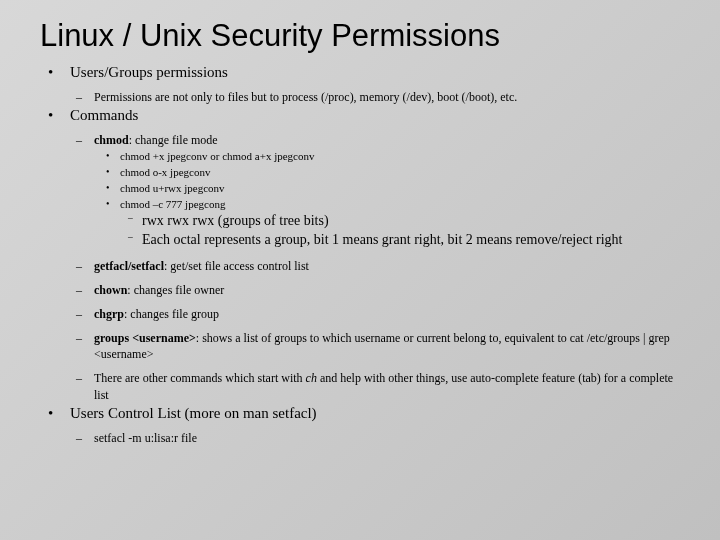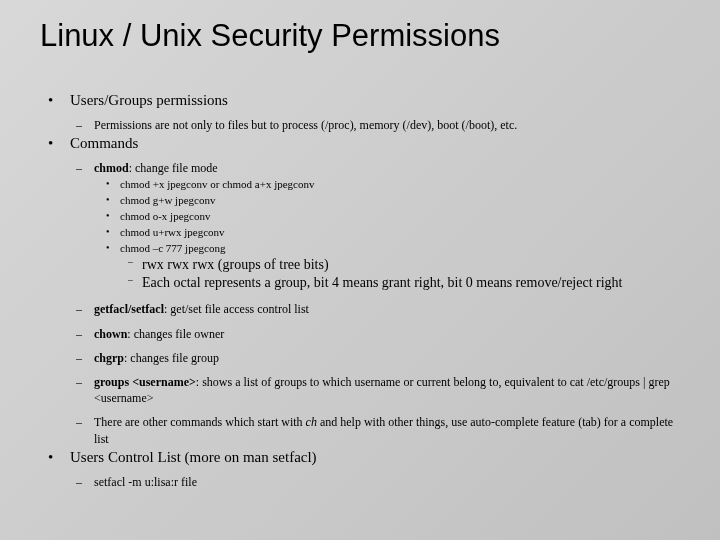--- a/index.html
+++ b/index.html
@@ -12,21 +12,21 @@
     color: #000;
     overflow: hidden;
   }
   .slide {
     box-sizing: border-box;
     width: 720px;
     height: 540px;
     padding: 18px 40px 20px 40px;
   }
   h1.title {
-    margin: 0 0 38px 0;
+    margin: 0 0 10px 0;
     font-size: 31px;
     font-weight: normal;
     font-family: Arial, Helvetica, sans-serif;
     letter-spacing: 0px;
   }
   ul { margin: 0; padding: 0; list-style: none; }
   li { position: relative; }
 
   
   .l1 > li { padding-left: 30px; margin-bottom: 2px; font-size: 15px; font-family: Liberation Serif, serif; }
@@ -63,28 +63,27 @@
     </li>
 
     <li>
       <span>Commands</span>
       <ul class="l2">
 
         <li>
           <span class="b">chmod</span><span>: change file mode</span>
           <ul class="l3">
             <li>chmod +x jpegconv or chmod a+x jpegconv</li>
-            <li>chmod g+w jpegconv</li>
             <li>chmod o-x jpegconv</li>
             <li>chmod u+rwx jpegconv</li>
             <li>
               <span>chmod –c 777 jpegcong</span>
               <ul class="l4">
                 <li>rwx rwx rwx (groups of tree bits)</li>
-                <li>Each octal represents a group, bit 4 means grant right, bit 0 means remove/reject right</li>
+                <li>Each octal represents a group, bit 1 means grant right, bit 2 means remove/reject right</li>
               </ul>
             </li>
           </ul>
         </li>
 
         <li>
           <span class="b">getfacl/setfacl</span><span>: get/set file access control list</span>
         </li>
         <li>
           <span class="b">chown</span><span>: changes file owner</span>

